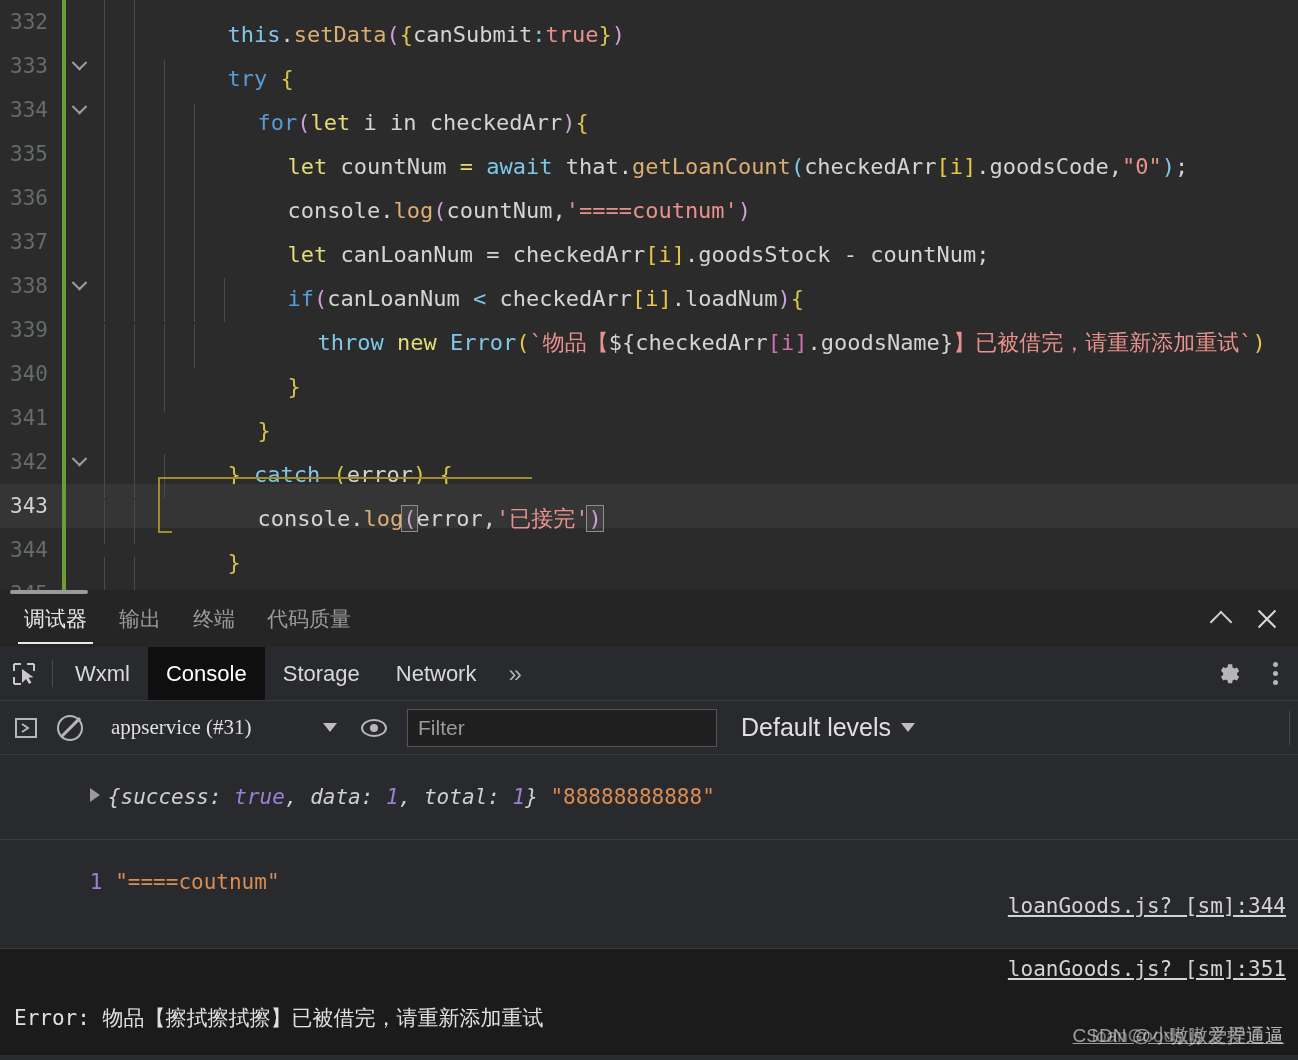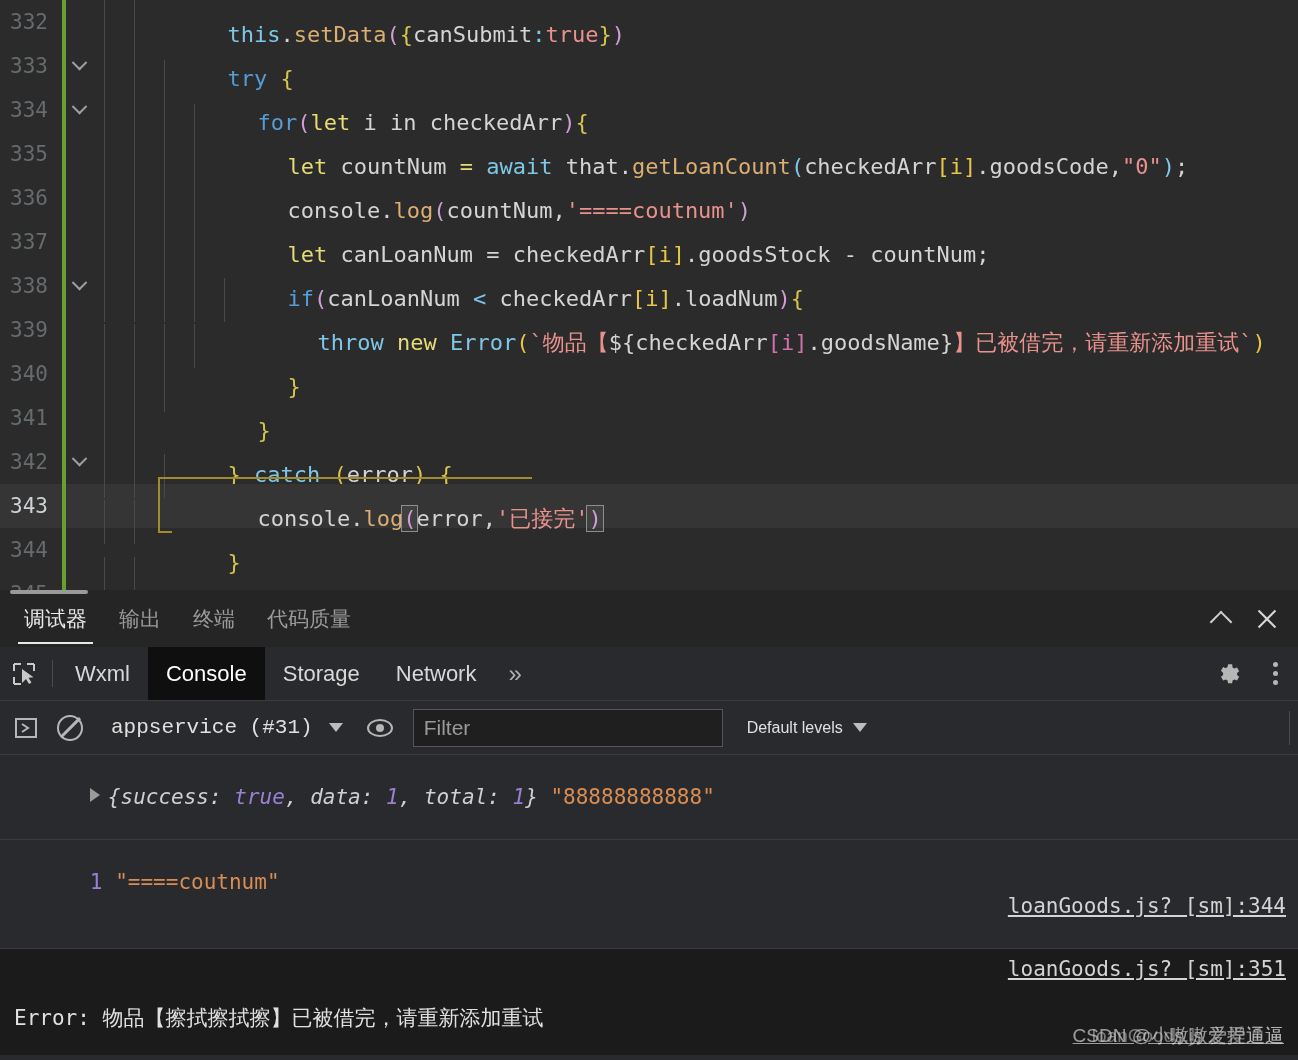--- a/index.html
+++ b/index.html
@@ -230,24 +230,25 @@
   }
   .no-sign::after {
     content: "";
     position: absolute; left: 10px; top: -3px;
     width: 2.5px; height: 27px; background: #b6b6b6;
     transform: rotate(45deg);
   }
   .ctx-select {
     display: flex; align-items: center;
     color: #e0e0e0; font-size: 21px;
-    font-family: Liberation Mono, monospace;
+    font-family: Liberation Serif, serif;
     padding: 0 10px 0 14px;
     min-width: 250px;
     justify-content: space-between;
+    gap: 36px;
   }
   .tri-down {
     width: 0; height: 0;
     border-left: 7px solid transparent;
     border-right: 7px solid transparent;
     border-top: 9px solid #bdbdbd;
     margin-left: 16px;
   }
   .eye {
     width: 26px; height: 18px;
@@ -262,21 +263,21 @@
     border: 1px solid #55565a;
     color: #9a9a9a;
     font-size: 21px;
     font-family: "Liberation Sans", sans-serif;
     padding: 0 10px;
     line-height: 36px;
     margin-left: 6px;
   }
   .levels {
     display: flex; align-items: center;
-    color: #e0e0e0; font-size: 16px;
+    color: #e0e0e0; font-size: 25px;
     font-family: "Liberation Sans", sans-serif;
     margin-left: 24px;
   }
   .levels .tri-down { margin-left: 10px; }
   .ct-end-sep {
     width: 1px; background: #4a4b4e;
     height: 34px; margin-left: auto; margin-right: 8px;
   }
 
   

